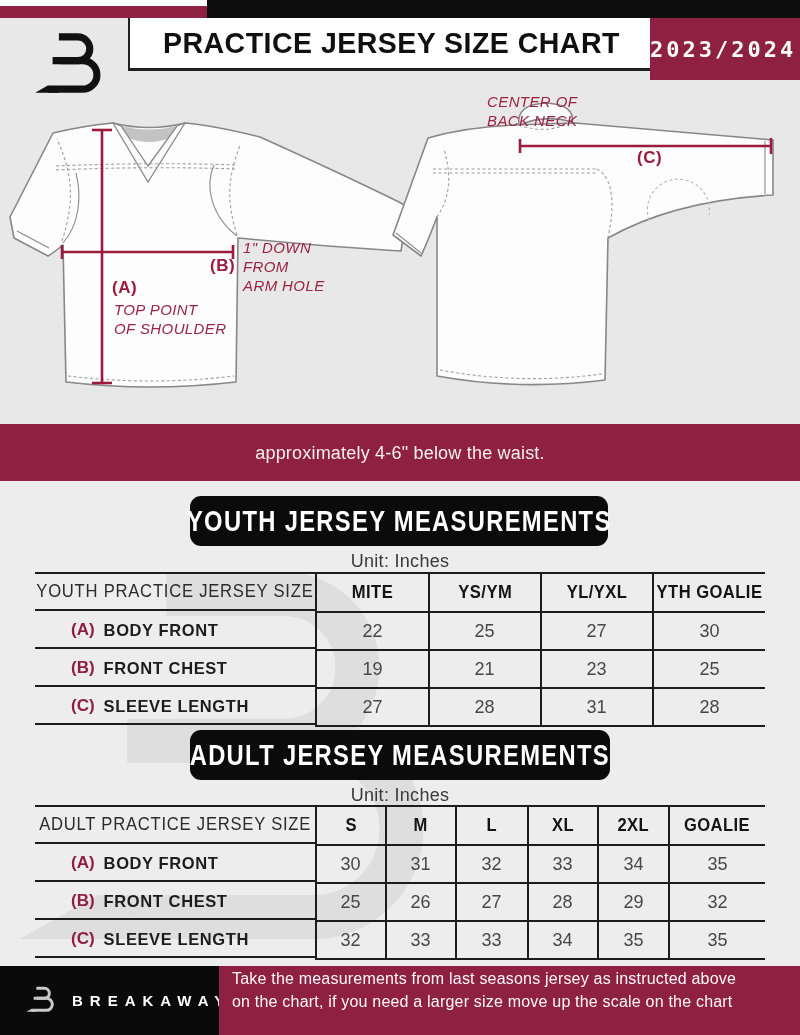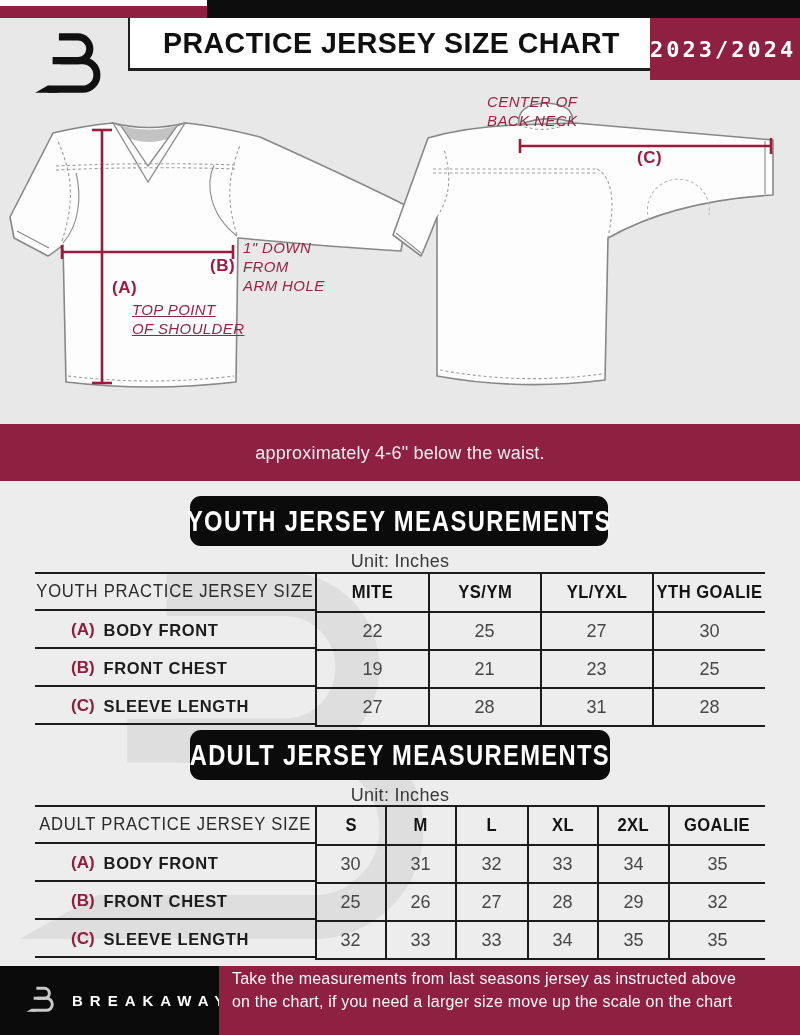--- a/index.html
+++ b/index.html
@@ -142,21 +142,21 @@
       <path d="M62,167 L233,167"></path>
         <path d="M62,160 L62,174"></path>
         <path d="M233,160 L233,174"></path>
       <path d="M520,61 L771,61"></path>
         <path d="M520,54 L520,68"></path>
         <path d="M771,53 L771,69"></path>
     </g>
   </svg>
 
   <div class="mk abs" style="left:112px;top:278px;">(A)</div>
-  <div class="note abs" style="left:132px;top:300px;text-decoration:underline;">
+  <div class="note abs" style="left:114px;top:300px;">
     <div>TOP POINT</div>
     <div>OF SHOULDER</div>
   </div>
   <div class="mk abs" style="left:210px;top:256px;">(B)</div>
   <div class="note abs" style="left:243px;top:238px;">
     <div>1" DOWN</div>
     <div>FROM</div>
     <div>ARM HOLE</div>
   </div>
   <div class="note abs" style="left:487px;top:92px;">

